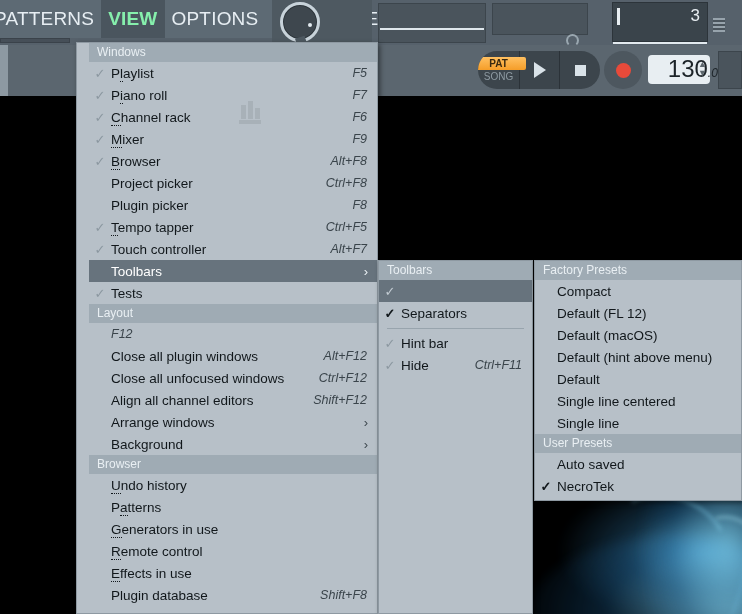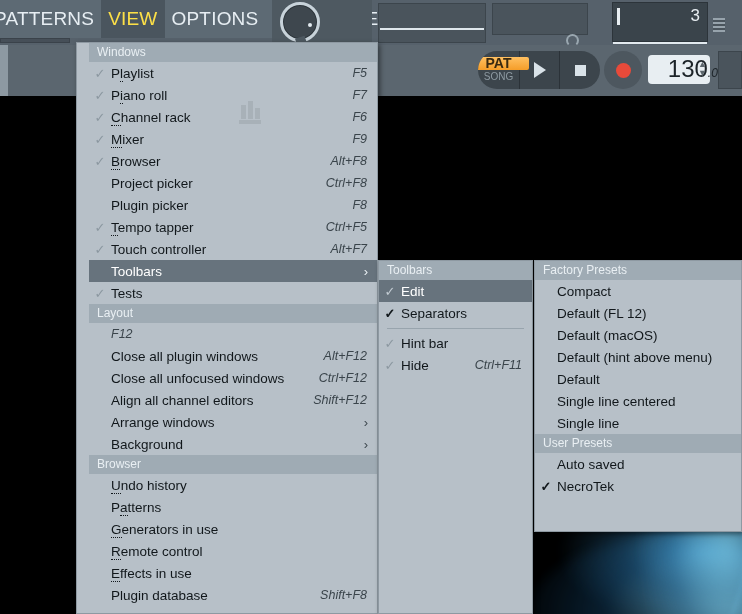--- a/index.html
+++ b/index.html
@@ -68,21 +68,21 @@
     height: 38px;
     padding: 0 7px;
     display: flex; align-items: center;
     color: #e7eef3;
     font-size: 19px;
     letter-spacing: .2px;
     font-family: "Liberation Sans", sans-serif;
     white-space: nowrap;
   }
   .menu-item.clipped { padding-left: 0; margin-left: -6px; }
-  .menu-item.active { background: #4a555e; color: #fde047; }
+  .menu-item.active { background: #4a555e; color: #86efac; font-weight: bold; }
 
   .knob-zone {
     position: absolute; left: 272px; top: 0;
     width: 100px; height: 45px;
     background: #4e5961;
   }
   .knob {
     position: absolute; left: 8px; top: 2px;
     width: 40px; height: 40px; border-radius: 50%;
     background: #3e474e;
@@ -163,21 +163,21 @@
     position: relative;
   }
   .tg-cell:last-child { border-right: none; }
   .patsong {
     width: 42px; display: flex; flex-direction: column;
     align-items: center; justify-content: center;
     border-right: 1px solid #2b3238;
   }
   .pat-chip {
     background: linear-gradient(#ffc061, #f59d28);
-    color: #3a2a10; font-size: 14px; font-weight: bold;
+    color: #3a2a10; font-size: 10px; font-weight: bold;
     padding: 1px 18px; border-radius: 2px; line-height: 11px;
   }
   .song-txt { color: #8e9aa2; font-size: 10px; line-height: 12px; margin-top: 1px; }
   .play-tri {
     width: 0; height: 0;
     border-left: 12px solid #d9e2e8;
     border-top: 8px solid transparent;
     border-bottom: 8px solid transparent;
   }
   .stop-sq { width: 11px; height: 11px; background: #d9e2e8; }
@@ -219,21 +219,21 @@
   .menu {
     position: absolute;
     background: #b7c0c8;
     border: 1px solid #8e99a2;
     font-size: 13.5px;
     color: #11171b;
     box-shadow: 2px 2px 5px rgba(0,0,0,.45);
   }
   .menu-main { left: 76px; top: 42px; width: 302px; height: 572px; padding-left: 12px; }
   .menu-toolbars { left: 378px; top: 260px; width: 155px; height: 354px; }
-  .menu-presets { left: 534px; top: 260px; width: 208px; height: 272px; }
+  .menu-presets { left: 534px; top: 260px; width: 208px; height: 241px; }
 
   .section-head {
     height: 19px; line-height: 19px;
     background: #9fabb4;
     color: #e9eff3;
     font-size: 12px;
     padding-left: 8px;
     font-family: "Liberation Sans", sans-serif;
   }
   .row {
@@ -480,21 +480,20 @@
         <span class="chk"></span>
         <span class="label">Plugin database</span>
         <span class="shortcut">Shift+F8</span>
       </div>
     </div>
 
   <div class="menu menu-toolbars" id="toolbars-menu">
       <div class="section-head">Toolbars</div>
       <div class="row hl">
         <span class="chk">✓</span>
-        <span class="label">Edit</span>
       </div>
       <div class="row">
         <span class="chk on">✓</span>
         <span class="label">Separators</span>
       </div>
       <div class="sep"></div>
       <div class="row">
         <span class="chk">✓</span>
         <span class="label">Hint bar</span>
       </div>

